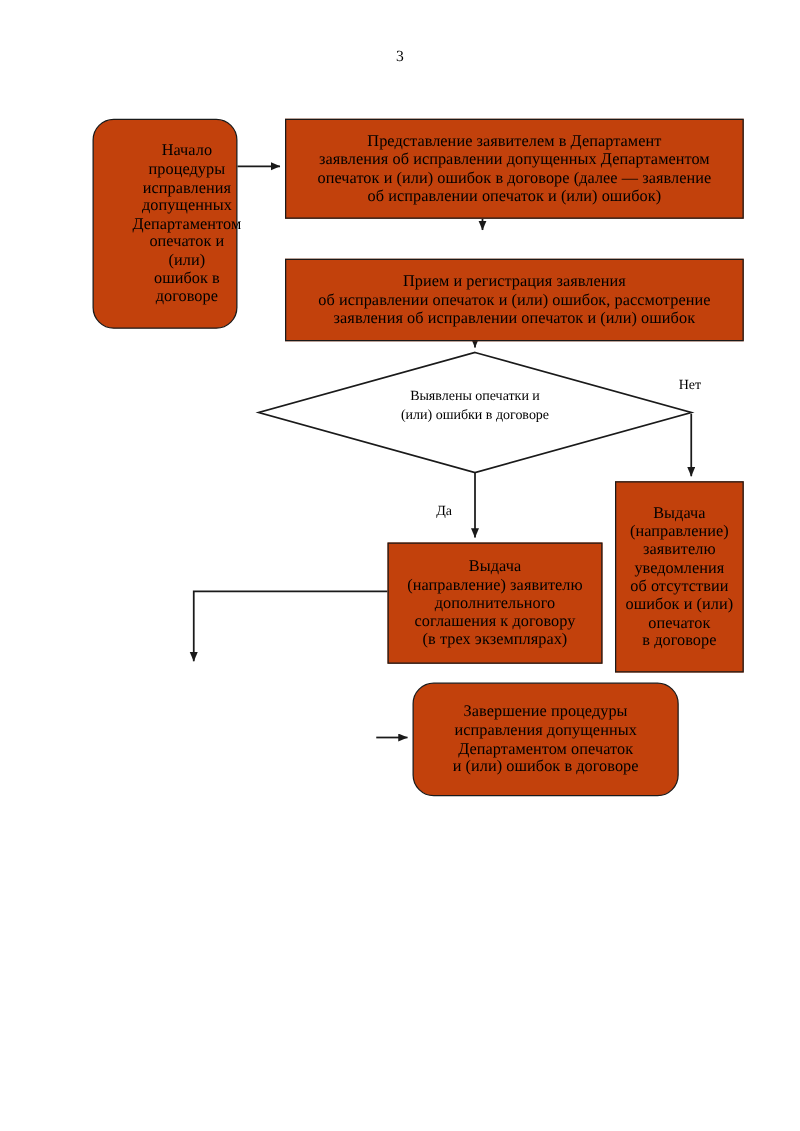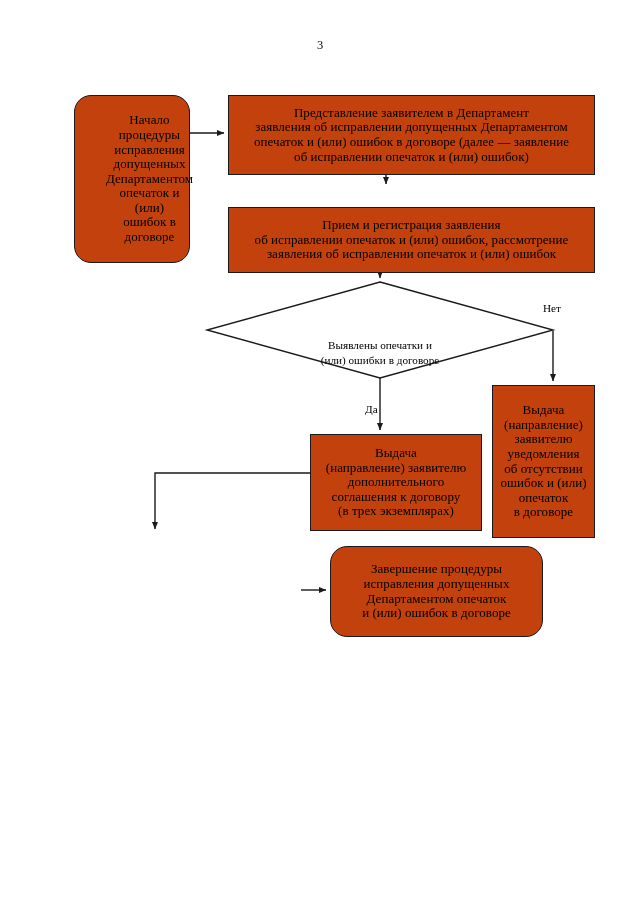--- a/index.html
+++ b/index.html
@@ -64,32 +64,31 @@
   #node-resubmit   { left: 74px;  top: 533px; width: 227px; height: 139px; }
   #node-finish     { left: 330px; top: 546px; width: 213px; height: 91px;  }
 
   .decision-label {
     position: absolute;
     font-size: 11.2px;
     line-height: 13px;
     background: transparent;
   }
   #label-no  { left: 543px; top: 302px; font-family: Liberation Serif, serif; }
-  #label-yes { left: 349px; top: 403px; margin-left: 16px; }
+  #label-yes { left: 349px; top: 403px; }
 
   .diamond-text {
     position: absolute;
     left: 240px;
     top: 310px;
     width: 280px;
     text-align: center;
     font-size: 11.2px;
     line-height: 15px;
     white-space: pre-line;
-    margin-top: 28px;
   }
 </style>
 </head>
 <body>
 
 <div id="page">
 
   <div class="page-number">3</div>
 
   <svg id="flow-svg" viewBox="0 0 640 905" xmlns="http://www.w3.org/2000/svg">

